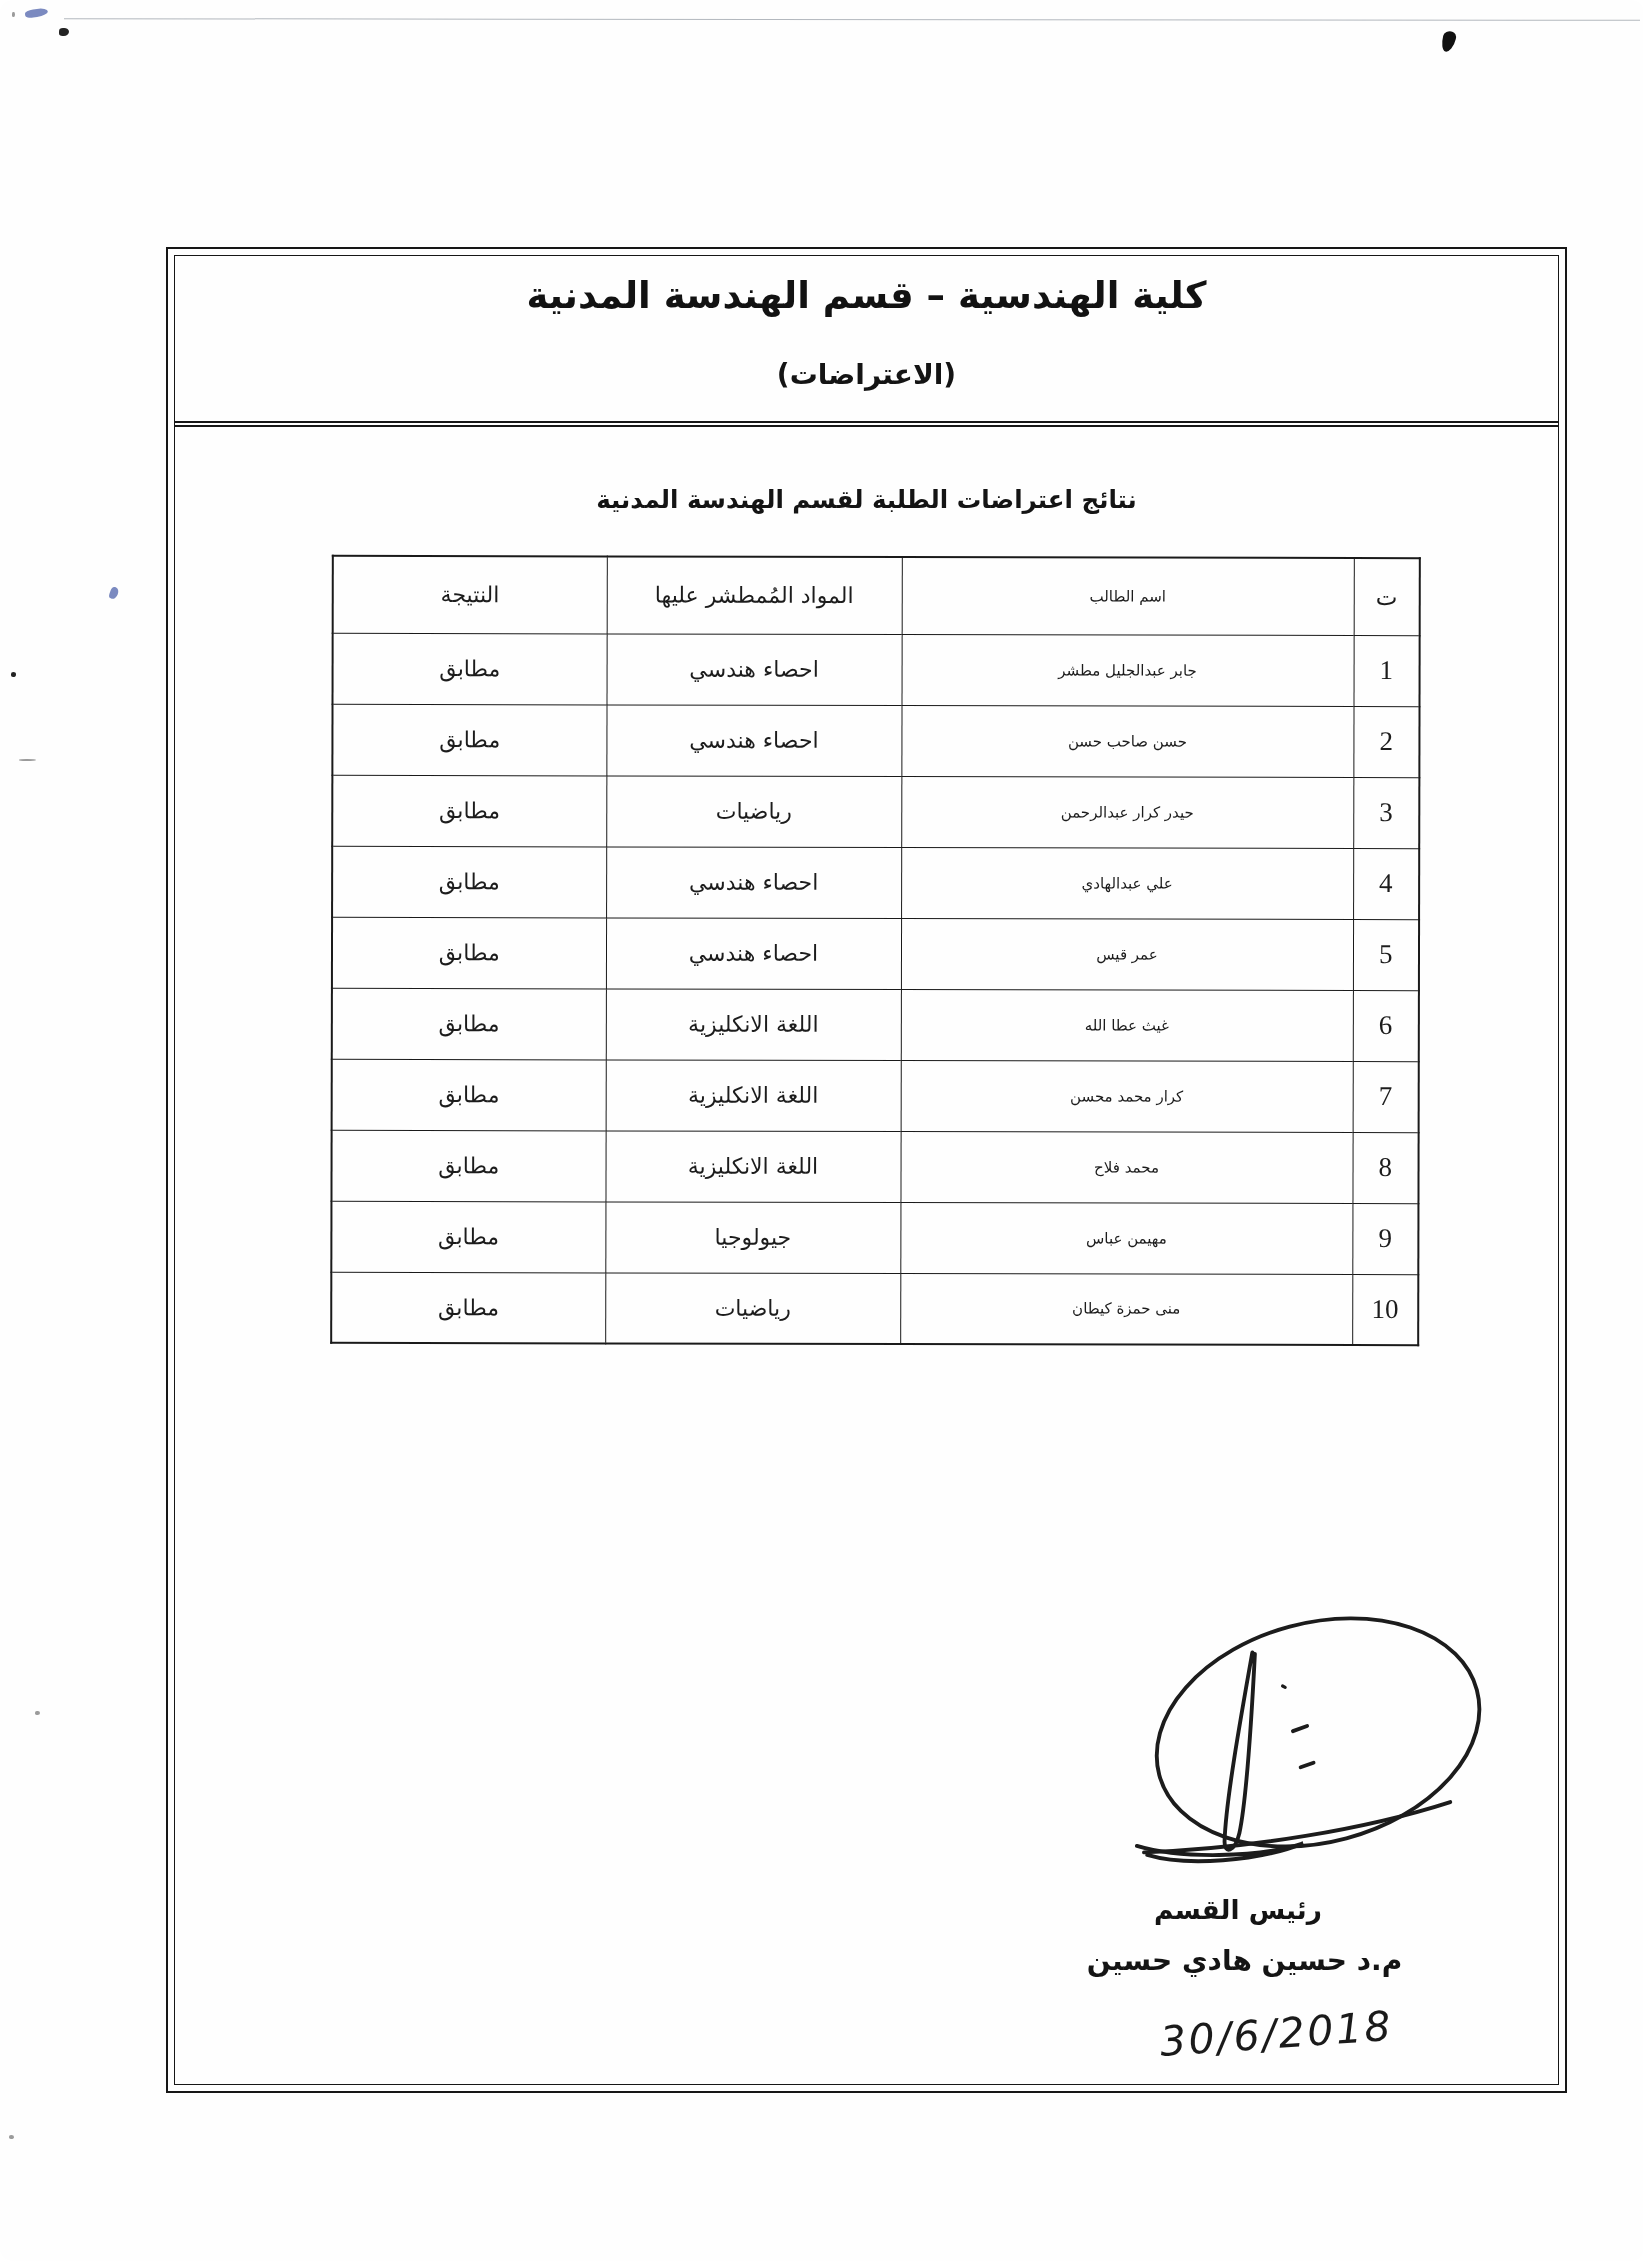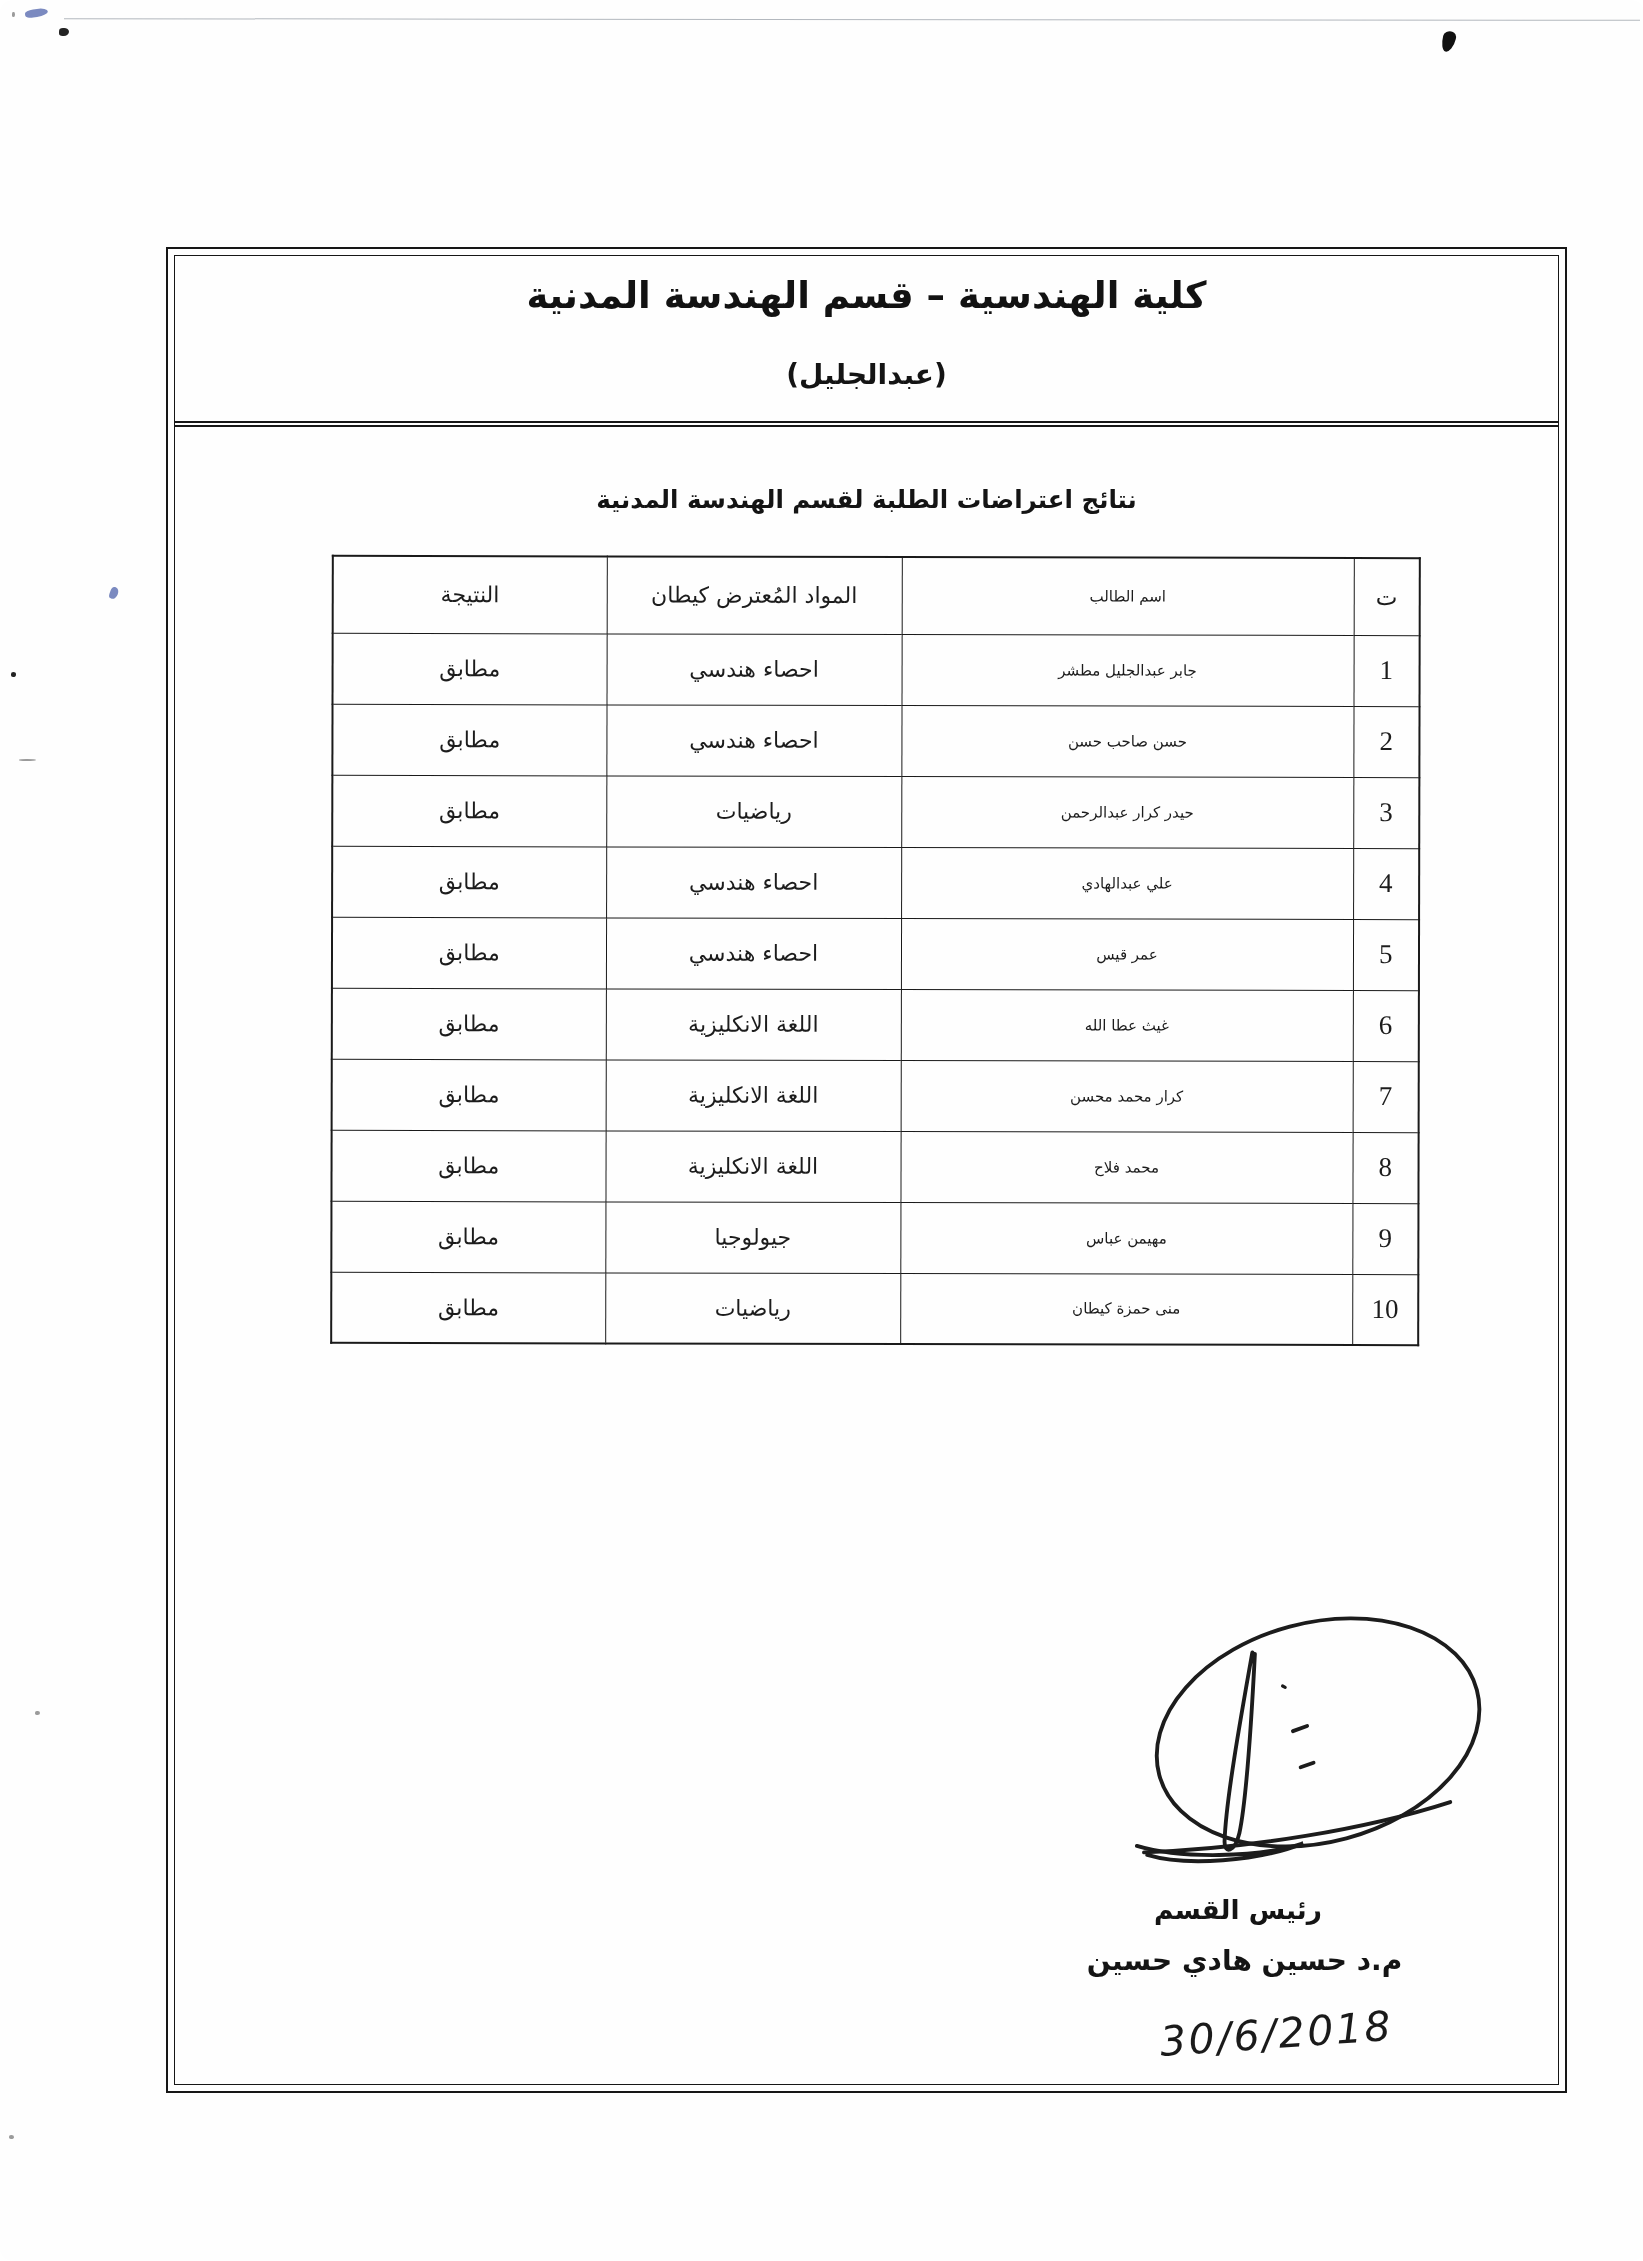--- a/index.html
+++ b/index.html
@@ -123,39 +123,39 @@
   <div class="speck faint" style="left:11.6px;top:11.6px;width:3.2px;height:5.8px;"></div>
   <div class="speck blue" style="left:110px;top:587px;width:7.7px;height:11.6px;transform:rotate(20deg);"></div>
   <div class="speck" style="left:11px;top:672px;width:5.2px;height:4.5px;"></div>
   <div class="speck faint" style="left:19.3px;top:759px;width:17px;height:1.9px;"></div>
   <div class="speck faint" style="left:35px;top:1711px;width:4.5px;height:3.9px;"></div>
   <div class="speck faint" style="left:9px;top:2135px;width:5.2px;height:3.9px;"></div>
 
   <div class="frame">
     <div class="frame-inner">
       <div class="doc-title">كلية الهندسية – قسم الهندسة المدنية</div>
-      <div class="doc-subtitle">(عبدالجليل)</div>
+      <div class="doc-subtitle">(الاعتراضات)</div>
       <div class="header-sep"></div>
     </div>
   </div>
 
   <div class="table-title">نتائج اعتراضات الطلبة لقسم الهندسة المدنية</div>
 
   <table class="results" dir="rtl">
     <colgroup>
       <col style="width:66px">
       <col style="width:452px">
       <col style="width:295px">
       <col style="width:274px">
     </colgroup>
     <thead>
       <tr class="head-row">
         <th class="col-index">ت</th>
         <th class="col-name">اسم الطالب</th>
-        <th class="col-subject">المواد المُعترض كيطان</th>
+        <th class="col-subject">المواد المُمطشر عليها</th>
         <th class="col-result">النتيجة</th>
       </tr>
     </thead>
     <tbody>
         <tr class="data-row">
       <td class="cell-index">1</td>
       <td class="cell-name">جابر عبدالجليل مطشر</td>
       <td class="cell-subject">احصاء هندسي</td>
       <td class="cell-result">مطابق</td>
     </tr>

